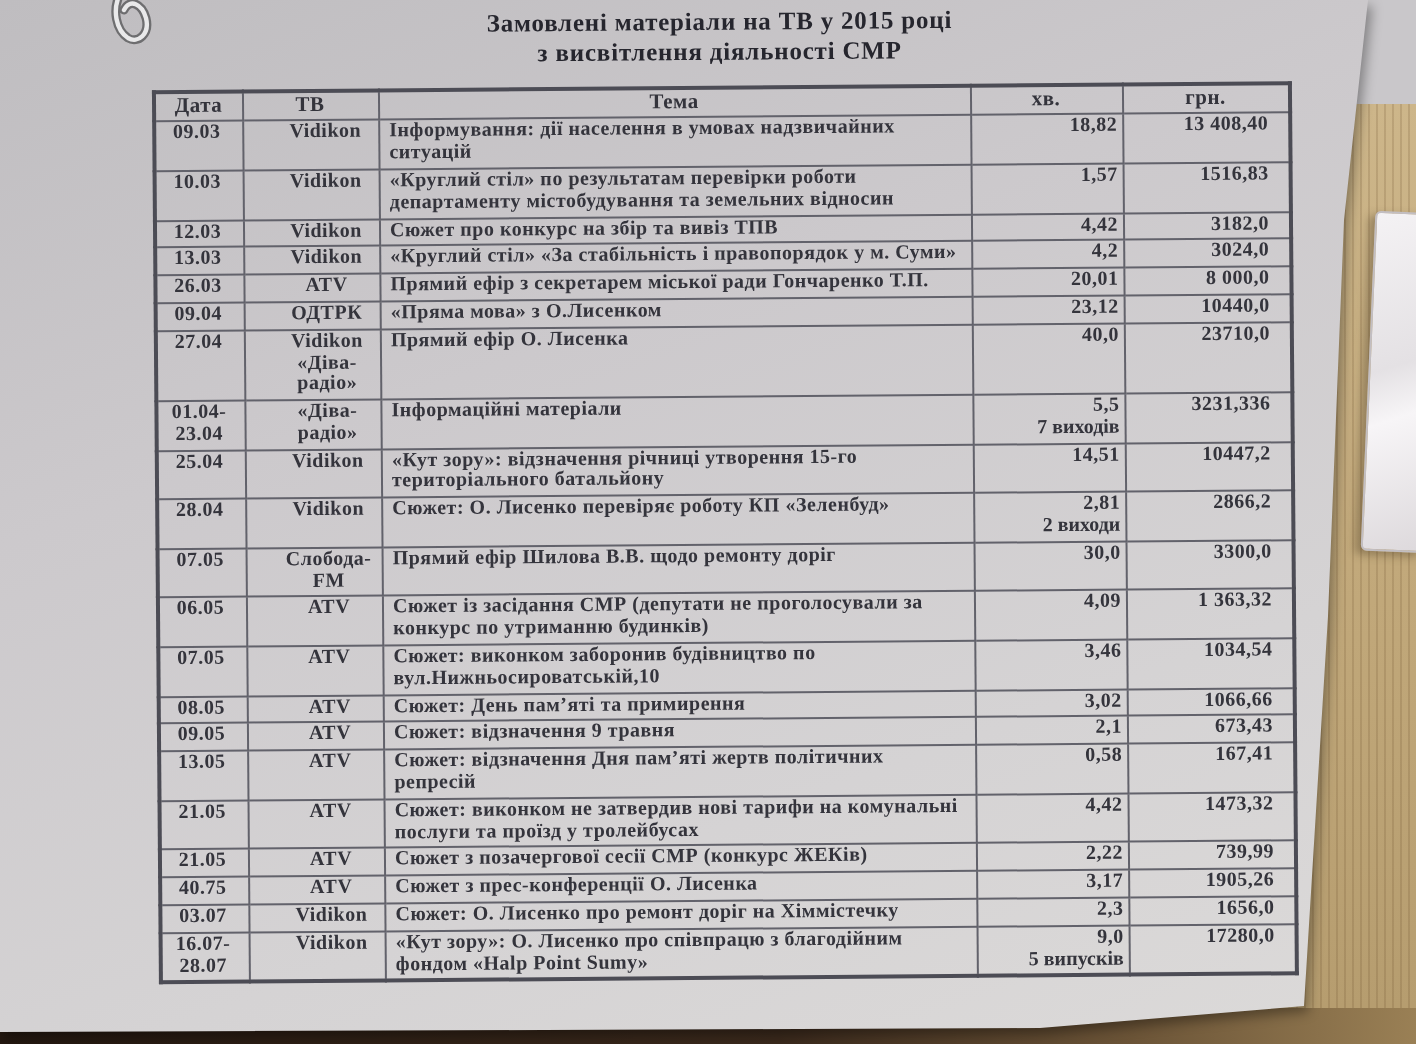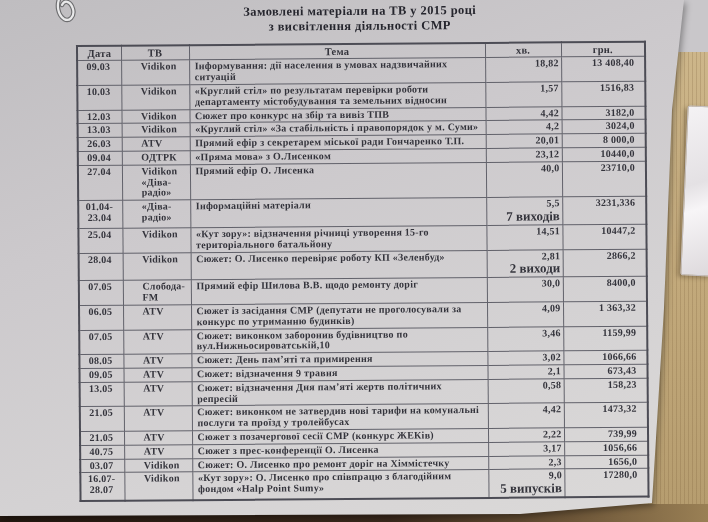--- a/index.html
+++ b/index.html
@@ -51,24 +51,24 @@
     font-size:10px;line-height:1.08;letter-spacing:.25px;font-weight:600;
     color:#34343c;
   }
   .tv-table th,.tv-table td{
     border:1px solid #62626b;padding:1px 4px 1px 5px;vertical-align:top;
     overflow:hidden;
   }
   .tv-table{border:2px solid #4c4c55;}
   .tv-table th{font-weight:bold;text-align:center;padding:1px 2px;font-size:10.5px;}
   td.c-date{text-align:center;padding-left:0;padding-right:2px;}
-  td.c-tv{text-align:left;padding-left:19px;}
+  td.c-tv{text-align:center;padding-left:19px;}
   td.c-min{text-align:right;padding-left:2px;padding-right:2px;}
   td.c-uah{text-align:right;padding-right:10px;}
-  .min-note{font-size:13px;letter-spacing:0;}
+  .min-note{font-size:10px;letter-spacing:0;}
 </style>
 </head>
 <body>
 
 <div class="desk-wood"></div>
 <div class="desk-bottom"></div>
 <div class="wrapped-item"></div>
 
 <div class="paper-wrap">
   <div class="paper">
@@ -198,41 +198,41 @@
     <td class="c-uah">2866,2</td>
   </tr>
             <tr>
     <td class="c-date">07.05</td>
     <td class="c-tv">Слобода-FM</td>
     <td class="c-topic">Прямий ефір Шилова В.В. щодо ремонту доріг</td>
     <td class="c-min">
       <div>30,0</div>
       <div class="min-note"></div>
     </td>
-    <td class="c-uah">8400,0</td>
+    <td class="c-uah">3300,0</td>
   </tr>
             <tr>
     <td class="c-date">06.05</td>
     <td class="c-tv">ATV</td>
     <td class="c-topic">Сюжет із засідання СМР (депутати не проголосували за конкурс по утриманню  будинків)</td>
     <td class="c-min">
       <div>4,09</div>
       <div class="min-note"></div>
     </td>
     <td class="c-uah">1 363,32</td>
   </tr>
             <tr>
     <td class="c-date">07.05</td>
     <td class="c-tv">ATV</td>
     <td class="c-topic">Сюжет: виконком заборонив будівництво по вул.Нижньосироватській,10</td>
     <td class="c-min">
       <div>3,46</div>
       <div class="min-note"></div>
     </td>
-    <td class="c-uah">1159,99</td>
+    <td class="c-uah">1034,54</td>
   </tr>
             <tr>
     <td class="c-date">08.05</td>
     <td class="c-tv">ATV</td>
     <td class="c-topic">Сюжет: День пам’яті та примирення</td>
     <td class="c-min">
       <div>3,02</div>
       <div class="min-note"></div>
     </td>
     <td class="c-uah">1066,66</td>
@@ -248,21 +248,21 @@
     <td class="c-uah">673,43</td>
   </tr>
             <tr>
     <td class="c-date">13.05</td>
     <td class="c-tv">ATV</td>
     <td class="c-topic">Сюжет: відзначення Дня пам’яті жертв політичних репресій</td>
     <td class="c-min">
       <div>0,58</div>
       <div class="min-note"></div>
     </td>
-    <td class="c-uah">158,23</td>
+    <td class="c-uah">167,41</td>
   </tr>
             <tr>
     <td class="c-date">21.05</td>
     <td class="c-tv">ATV</td>
     <td class="c-topic">Сюжет: виконком не затвердив нові тарифи на комунальні послуги та проїзд у тролейбусах</td>
     <td class="c-min">
       <div>4,42</div>
       <div class="min-note"></div>
     </td>
     <td class="c-uah">1473,32</td>
@@ -278,21 +278,21 @@
     <td class="c-uah">739,99</td>
   </tr>
             <tr>
     <td class="c-date">40.75</td>
     <td class="c-tv">ATV</td>
     <td class="c-topic">Сюжет з прес-конференції О. Лисенка</td>
     <td class="c-min">
       <div>3,17</div>
       <div class="min-note"></div>
     </td>
-    <td class="c-uah">1056,66</td>
+    <td class="c-uah">1905,26</td>
   </tr>
             <tr>
     <td class="c-date">03.07</td>
     <td class="c-tv">Vidikon</td>
     <td class="c-topic">Сюжет: О. Лисенко про ремонт доріг на Хіммістечку</td>
     <td class="c-min">
       <div>2,3</div>
       <div class="min-note"></div>
     </td>
     <td class="c-uah">1656,0</td>

